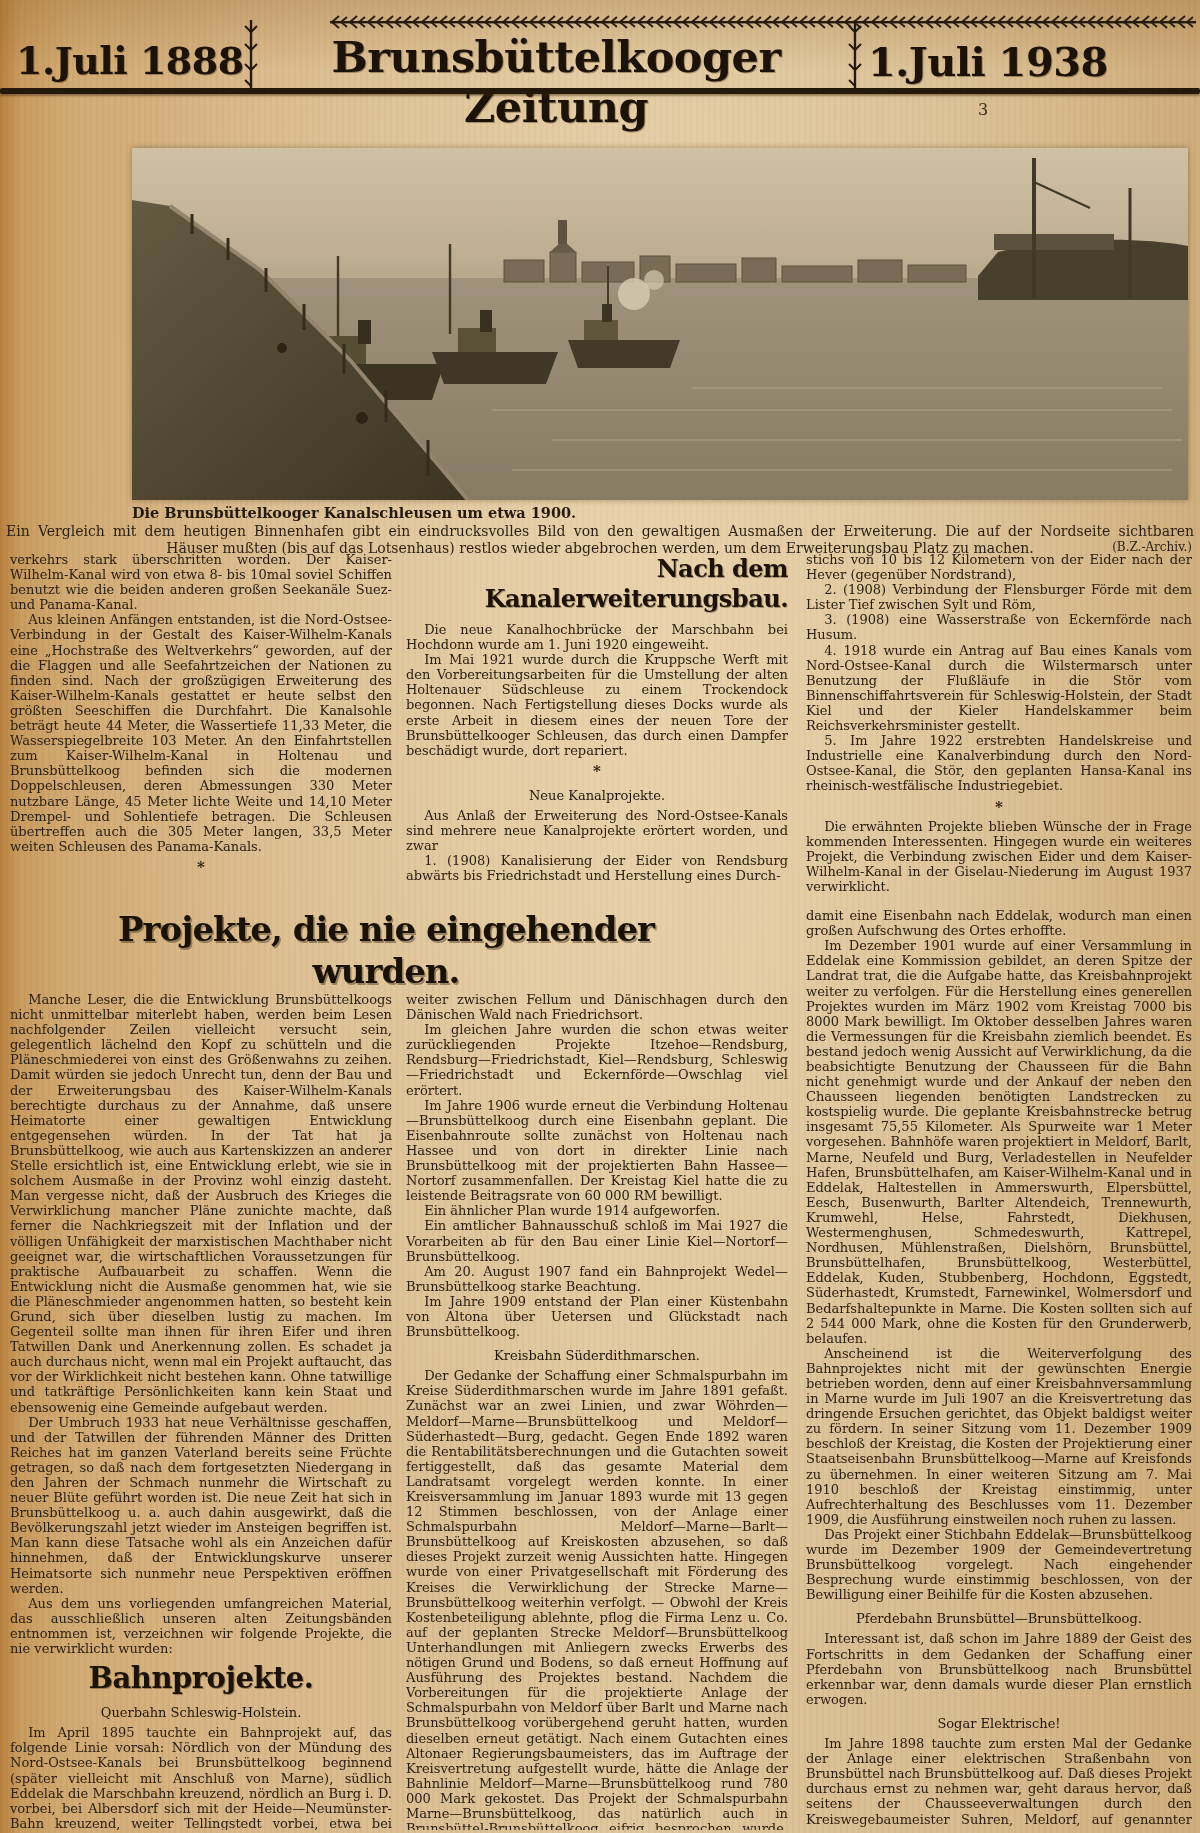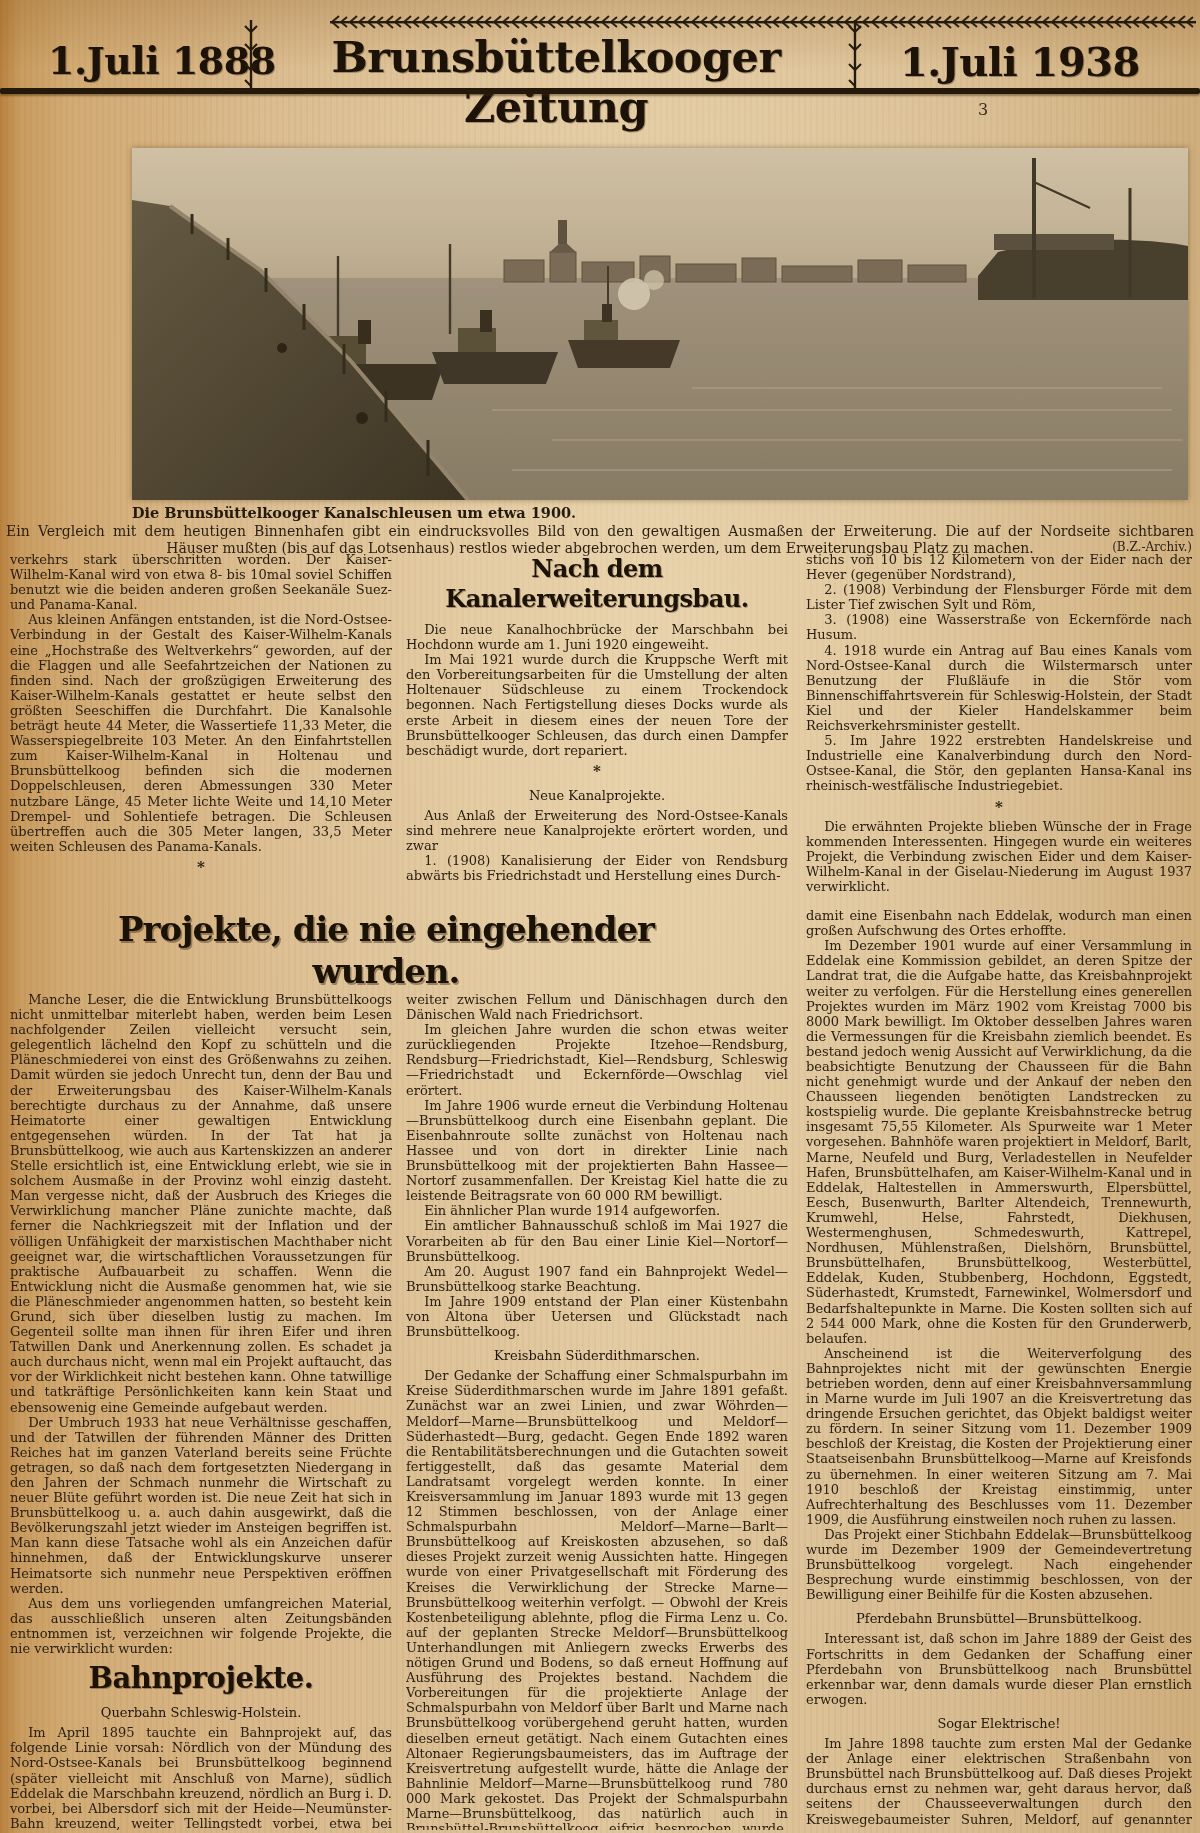--- a/index.html
+++ b/index.html
@@ -8,21 +8,21 @@
     font-family:"DejaVu Serif","Liberation Serif",serif;color:#2a1f12;
     background:
       linear-gradient(180deg, rgba(140,90,30,.28) 0, rgba(140,90,30,0) 70px),
       radial-gradient(ellipse at 55% 35%, rgba(240,222,185,.55) 0%, rgba(240,222,185,0) 62%),
       repeating-linear-gradient(90deg, rgba(120,70,20,.05) 0 2px, rgba(255,255,255,0) 2px 6px),
       linear-gradient(90deg,#b9813f 0px,#c99c60 20px,#d2ab74 70px,#d9b98c 260px,#e0c79e 620px,#d9bd92 950px,#cfae7d 1200px);
   }
   
   .masthead{position:absolute;left:0;top:14px;width:1200px;height:78px;}
   .date{position:absolute;top:24px;font-weight:bold;font-size:38px;letter-spacing:1px;color:#241a0e;
-        text-shadow:1px 1px 0 rgba(60,40,10,.35);margin-left:32px;}
+        text-shadow:1px 1px 0 rgba(60,40,10,.35);}
   .date.left{left:16px;}
   .date.right{left:868px;font-size:40px;}
   .paper-title{position:absolute;left:268px;top:18px;width:576px;text-align:center;font-weight:bold;
         font-size:43px;letter-spacing:-1px;color:#1d140a;text-shadow:1.5px 1.5px 0 rgba(50,32,8,.4);}
   .garland{position:absolute;left:330px;top:0px;width:866px;height:16px;}
   .vdiv{position:absolute;top:6px;width:18px;height:70px;}
   .vdiv.d1{left:242px;} .vdiv.d2{left:846px;}
   .head-rule{position:absolute;left:0;top:88px;width:1200px;height:6px;background:#231809;
              box-shadow:0 2px 2px rgba(60,40,10,.45);border-radius:2px;}
   .page-number{position:absolute;left:978px;top:100px;font-size:16px;color:#3a2c18;}
@@ -42,21 +42,21 @@
   .colU1{left:10px;top:552px;width:382px;height:360px;overflow:hidden;}
   .colU2{left:406px;top:552px;width:382px;height:365px;overflow:hidden;}
   .col3 {left:806px;top:552px;width:386px;height:1276px;overflow:hidden;}
   .colL1{left:10px;top:992px;width:382px;height:838px;overflow:hidden;}
   .colL2{left:406px;top:992px;width:382px;height:838px;overflow:hidden;}
   .p{margin:0;text-indent:1.4em;}
   .p0{margin:0;text-indent:0;}
   .star{margin:6px 0 4px;text-align:center;font-weight:bold;font-size:15px;text-indent:0;}
   .subhead{margin:9px 0 5px;text-align:center;font-weight:normal;font-size:13px;text-indent:0;color:#20160b;}
   .headF{font-weight:bold;color:#1c1208;text-shadow:1px 1px 0 rgba(50,32,8,.35);letter-spacing:-.5px;}
-  .col-headline{margin:2px 0 8px;text-align:center;font-size:24px;line-height:30px;}
+  .col-headline{margin:2px 0 8px;text-align:right;font-size:24px;line-height:30px;}
   .col-headline2{margin:4px 0 6px;text-align:center;font-size:29px;line-height:36px;}
   .main-headline{position:absolute;left:52px;top:908px;width:668px;text-align:center;
                  font-size:34px;line-height:42px;font-weight:bold;color:#1b1207;
                  text-shadow:1.5px 1.5px 0 rgba(45,28,8,.4);letter-spacing:-1px;}
 </style>
 </head>
 <body>
 
 <div id="page">
 

